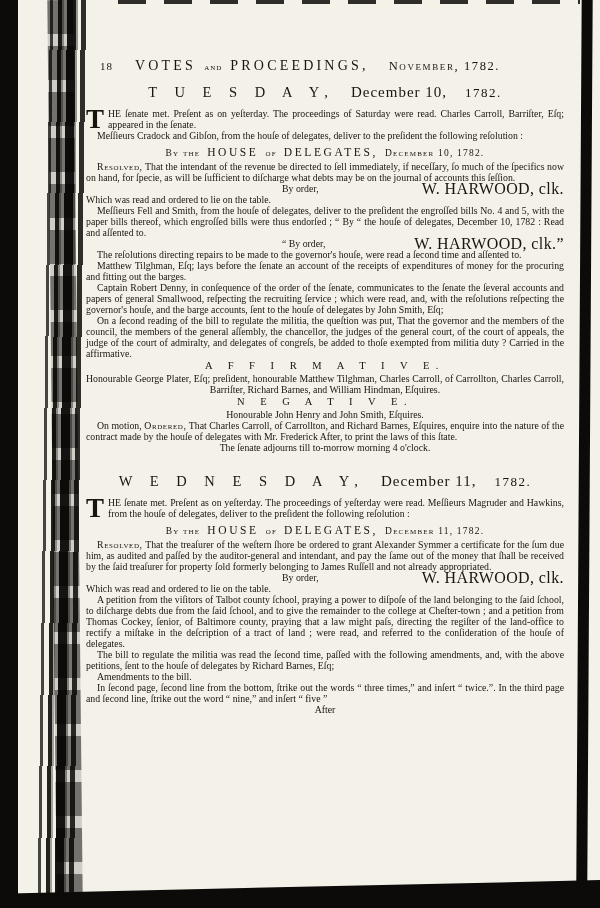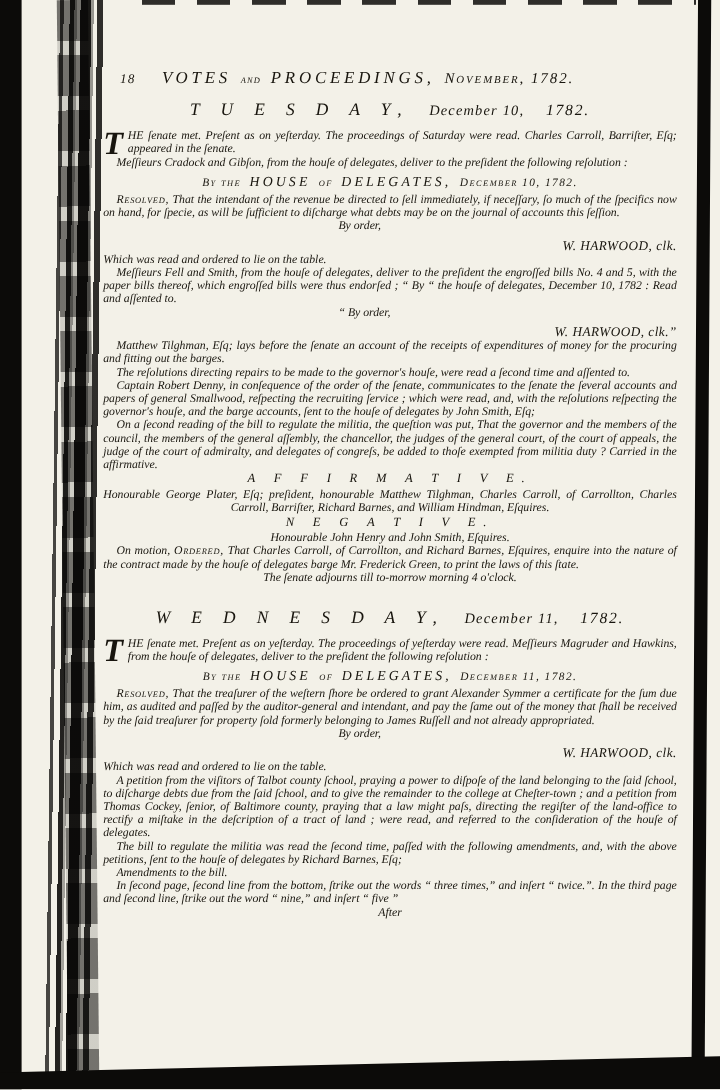--- a/index.html
+++ b/index.html
@@ -25,41 +25,41 @@
     transform:rotate(-.6deg);
     background:repeating-linear-gradient(180deg,rgba(12,11,9,.55) 0 34px,rgba(12,11,9,.15) 34px 46px);
     mix-blend-mode:multiply;
   }
   .edge-right{position:absolute;left:579px;top:-4px;width:11px;height:888px;background:#0c0b09;transform:rotate(.35deg);border-radius:3px;}
   .edge-top{position:absolute;left:118px;top:0;width:462px;height:4px;
     background:repeating-linear-gradient(90deg,#0c0b09 0 28px,rgba(12,11,9,0) 28px 46px);opacity:.85;}
   .edge-bottom{position:absolute;left:0;bottom:0;width:600px;height:34px;background:#0c0b09;
     clip-path:polygon(0 58%,14% 52%,100% 18%,100% 100%,0 100%);}
   
-  .content{position:absolute;left:86px;top:56px;width:478px;font-style:italic;}
+  .content{position:absolute;left:86px;top:56px;width:478px;}
   .masthead{display:flex;align-items:baseline;margin-left:14px;}
   .masthead .pageno{font-size:11px;letter-spacing:1px;margin-right:22px;}
   .mast-caps{font-size:14px;letter-spacing:3.2px;}
   .mast-and{font-variant:small-caps;font-size:10.5px;letter-spacing:1px;margin:0 4px;}
-  .mast-date{font-variant:small-caps;font-size:12.5px;letter-spacing:1.6px;margin-left:4px;}
+  .mast-date{font-variant:small-caps;font-size:12.5px;letter-spacing:1.6px;margin-left:16px;}
   .day-heading{text-align:center;margin:9px 0 7px;}
   .day-word{font-size:14.5px;letter-spacing:7px;}
-  .day-date{font-size:12px;letter-spacing:1px;margin-left:12px;}
+  .day-date{font-size:15px;letter-spacing:1px;margin-left:12px;}
   .day-year{font-size:13px;letter-spacing:1.5px;margin-left:14px;}
   .p{font-size:9.8px;line-height:11px;text-align:justify;}
   .indent{text-indent:11px;}
   .center{text-align:center;}
   .center-last{text-align-last:center;}
   .dropcap{float:left;font-size:27px;line-height:21px;padding:1px 4px 0 0;font-weight:bold;}
   .byline{text-align:center;margin:1px 0;white-space:nowrap;}
   .by-sc{font-variant:small-caps;font-size:9.5px;letter-spacing:1.2px;}
   .by-big{font-size:11.5px;letter-spacing:2.6px;margin:0 3px;text-align:right;}
   .orderline{display:flex;font-size:9.8px;line-height:11px;}
   .ol-left{margin-left:196px;}
-  .ol-right{margin-left:auto;font-size:11px;letter-spacing:.4px;margin-top:17px;}
+  .ol-right{margin-left:auto;font-size:16px;letter-spacing:.4px;}
   .vote-heading{text-align:center;font-size:10.5px;letter-spacing:6.5px;line-height:12px;margin:1px 0;}
   .lead-sc{font-variant:small-caps;letter-spacing:.6px;margin-top:28px;}
   .catchword{text-align:center;font-size:9.8px;line-height:11px;}
   .sect-gap{height:10px;}
   .clearfix::after{content:"";display:block;clear:both;}
 </style>
 </head>
 <body>
 
 <div class="edge-left"></div>
@@ -111,34 +111,34 @@
   </div>
   <div class="p">Which was read and ordered to lie on the table.</div>
 
   <div class="p indent">Meſſieurs Fell and Smith, from the houſe of delegates, deliver to the preſident the engroſſed bills No. 4 and 5, with the paper bills thereof, which engroſſed bills were thus endorſed ; “ By “ the houſe of delegates, December 10, 1782 :  Read and aſſented to.</div>
 
   <div class="orderline">
     <span class="ol-left">“ By order,</span>
     <span class="ol-right">W. HARWOOD, clk.”</span>
   </div>
 
+  <div class="p indent">The reſolutions directing repairs to be made to the governor's houſe, were read a ſecond time and aſſented to.</div>
   <div class="p indent">Matthew Tilghman, Eſq; lays before the ſenate an account of the receipts of expenditures of money for the procuring and fitting out the barges.</div>
-  <div class="p indent">The reſolutions directing repairs to be made to the governor's houſe, were read a ſecond time and aſſented to.</div>
   <div class="p indent">Captain Robert Denny, in conſequence of the order of the ſenate, communicates to the ſenate the ſeveral accounts and papers of general Smallwood, reſpecting the recruiting ſervice ; which were read, and, with the reſolutions reſpecting the governor's houſe, and the barge accounts, ſent to the houſe of delegates by John Smith, Eſq;</div>
   <div class="p indent">On a ſecond reading of the bill to regulate the militia, the queſtion was put, That the governor and the members of the council, the members of the general aſſembly, the chancellor, the judges of the general court, of the court of appeals, the judge of the court of admiralty, and delegates of congreſs, be added to thoſe exempted from militia duty ?  Carried in the affirmative.</div>
 
   <div class="vote-heading">A F F I R M A T I V E.</div>
   <div class="p center-last">Honourable George Plater, Eſq; preſident, honourable Matthew Tilghman, Charles Carroll, of Carrollton, Charles Carroll, Barriſter, Richard Barnes, and William Hindman, Eſquires.</div>
   <div class="vote-heading">N E G A T I V E.</div>
   <div class="p center">Honourable John Henry and John Smith, Eſquires.</div>
 
   <div class="p indent">
     <span>On motion,</span>
     <span class="lead-sc">Ordered,</span>
-    <span>That Charles Carroll, of Carrollton, and Richard Barnes, Eſquires, enquire into the nature of the contract made by the houſe of delegates barge Mr. Frederick Green, to print the laws of this ſtate.</span>
+    <span>That Charles Carroll, of Carrollton, and Richard Barnes, Eſquires, enquire into the nature of the contract made by the houſe of delegates with Mr. Frederick After, to print the laws of this ſtate.</span>
   </div>
   <div class="p center">The ſenate adjourns till to-morrow morning 4 o'clock.</div>
 
   <div class="sect-gap"></div>
 
   <div class="day-heading">
     <span class="day-word">W E D N E S D A Y,</span>
     <span class="day-date">December 11,</span>
     <span class="day-year">1782.</span>
   </div>

